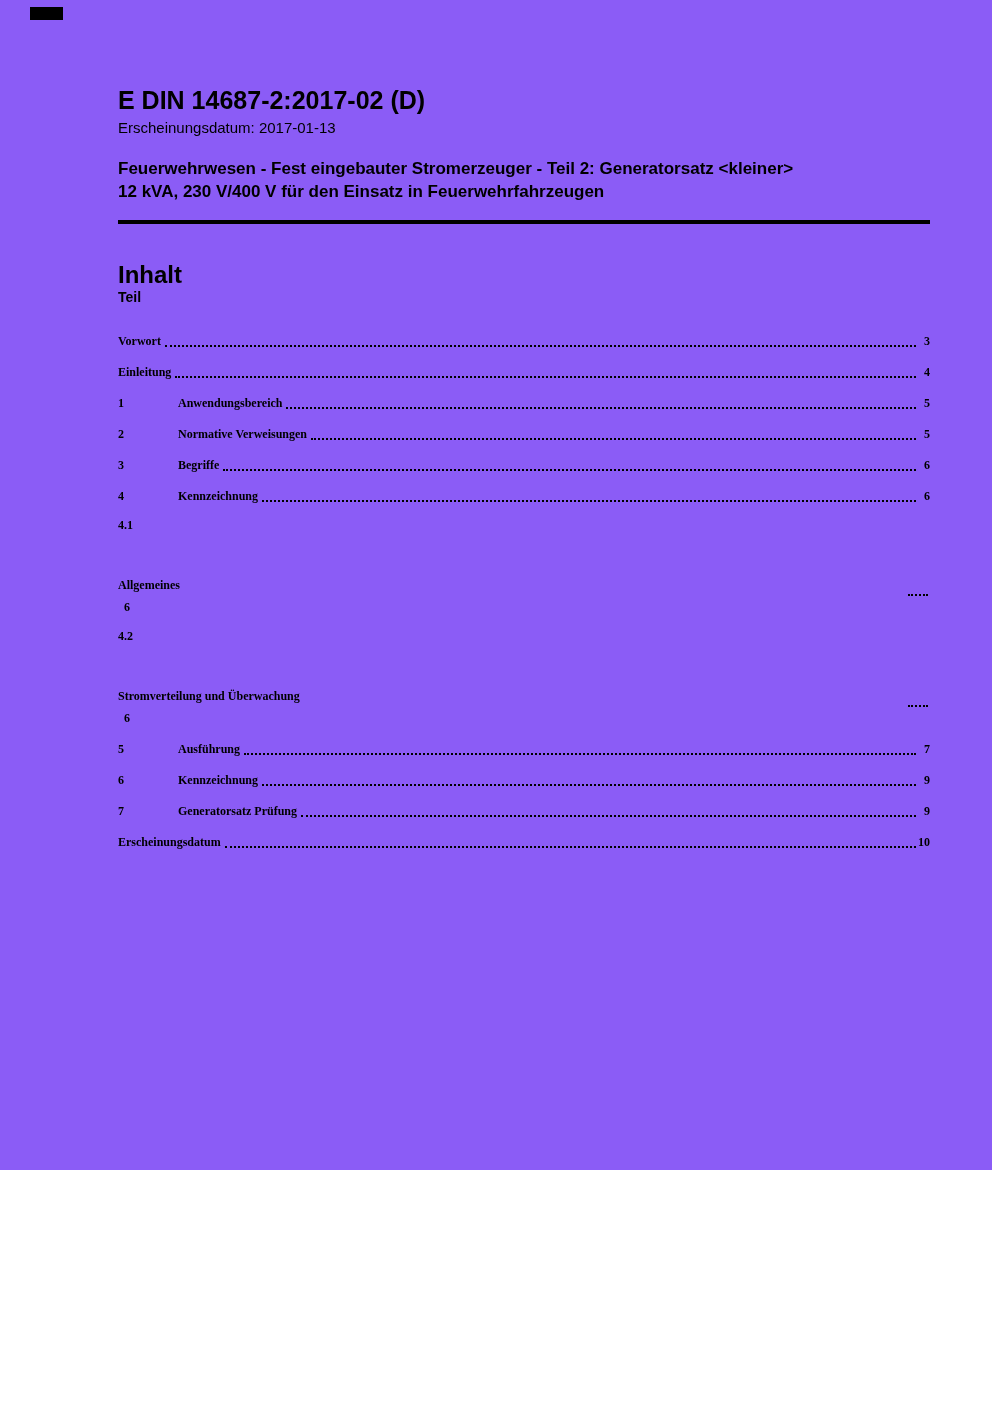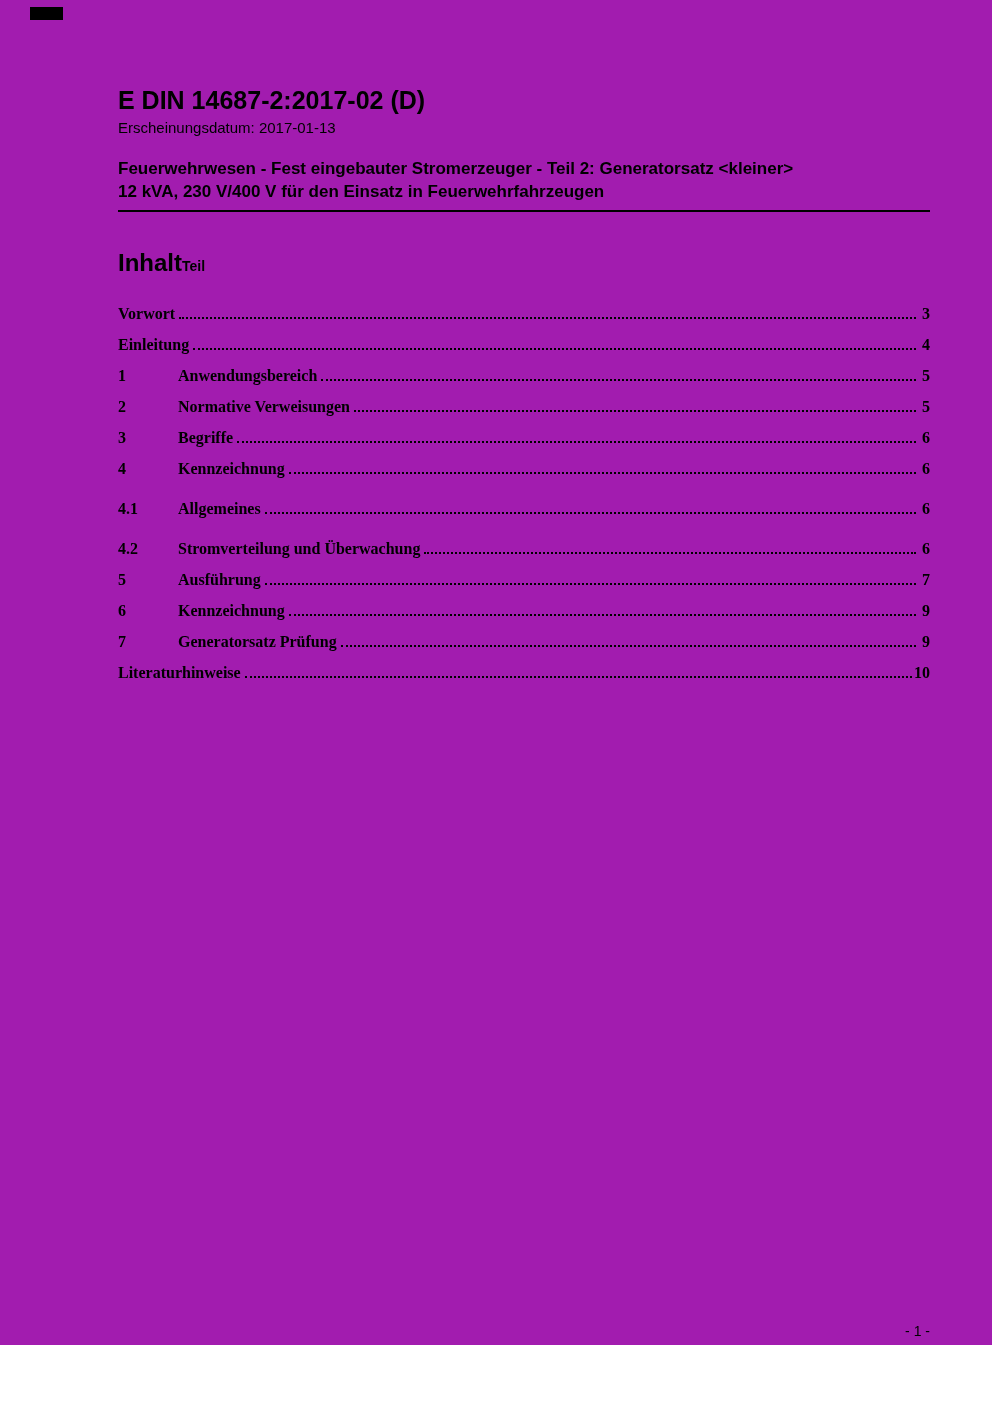--- a/index.html
+++ b/index.html
@@ -1,21 +1,21 @@
 <!DOCTYPE html>
 <html><head>
 <meta charset="utf-8">
 <style>
   * { margin: 0; padding: 0; box-sizing: border-box; }
   html, body { background: #ffffff; }
   .page {
     position: relative;
     width: 992px;
-    height: 1345px;
-    background: #a21caf;
+    height: 1170px;
+    background: #8b5cf6;
     color: #000000;
     font-family: "Liberation Sans", sans-serif;
     overflow: hidden;
   }
   .corner-mark {
     position: absolute;
     left: 30px;
     top: 7px;
     width: 33px;
     height: 13px;
@@ -34,57 +34,58 @@
     line-height: 28px;
     letter-spacing: 0px;
   }
   .pub-date {
     margin-top: 5px;
     font-size: 15px;
     line-height: 18px;
   }
   .subtitle-block {
     margin-top: 20px;
-    padding-bottom: 7px;
-    border-bottom: 2px solid #000000;
+    padding-bottom: 17px;
+    border-bottom: 4px solid #000000;
   }
   .subtitle-line {
     font-size: 17px;
     font-weight: 700;
     line-height: 23px;
   }
   .inhalt-row {
     margin-top: 37px;
     display: flex;
     justify-content: flex-start;
     align-items: baseline;
+    flex-direction: column;
   }
   .inhalt-heading {
     font-size: 24px;
     font-weight: 700;
     line-height: 28px;
   }
   .seite-label {
     font-size: 14px;
     font-weight: 700;
   }
   .toc {
     margin-top: 28px;
     font-family: "Liberation Serif", serif;
-    font-size: 16px;
+    font-size: 12px;
     font-weight: 700;
     color: #000000;
   }
   .toc-row {
     display: flex;
     align-items: baseline;
     line-height: 17px;
     margin-top: 14px;
   }
-  .toc-row.sub { margin-top: 23px; }
+  .toc-row.sub { margin-top: 12px; flex-direction: column; }
   .toc-num {
     flex: 0 0 60px;
   }
   .toc-label {
     flex: 0 0 auto;
     padding-right: 4px;
     white-space: nowrap;
   }
   .toc-leader {
     flex: 1 1 auto;
@@ -193,21 +194,21 @@
     <span class="toc-page">9</span>
   </div>
         <div class="toc-row">
     <span class="toc-num">7</span>
     <span class="toc-label">Generatorsatz Prüfung</span>
     <span class="toc-leader"></span>
     <span class="toc-page">9</span>
   </div>
         <div class="toc-row">
 
-    <span class="toc-label">Literaturhinweise</span>
+    <span class="toc-label">Erscheinungsdatum</span>
     <span class="toc-leader"></span>
     <span class="toc-page">10</span>
   </div>
       </div>
 
   </div>
 
   <div class="footer-page-number">- 1 -</div>
 
 </div>

